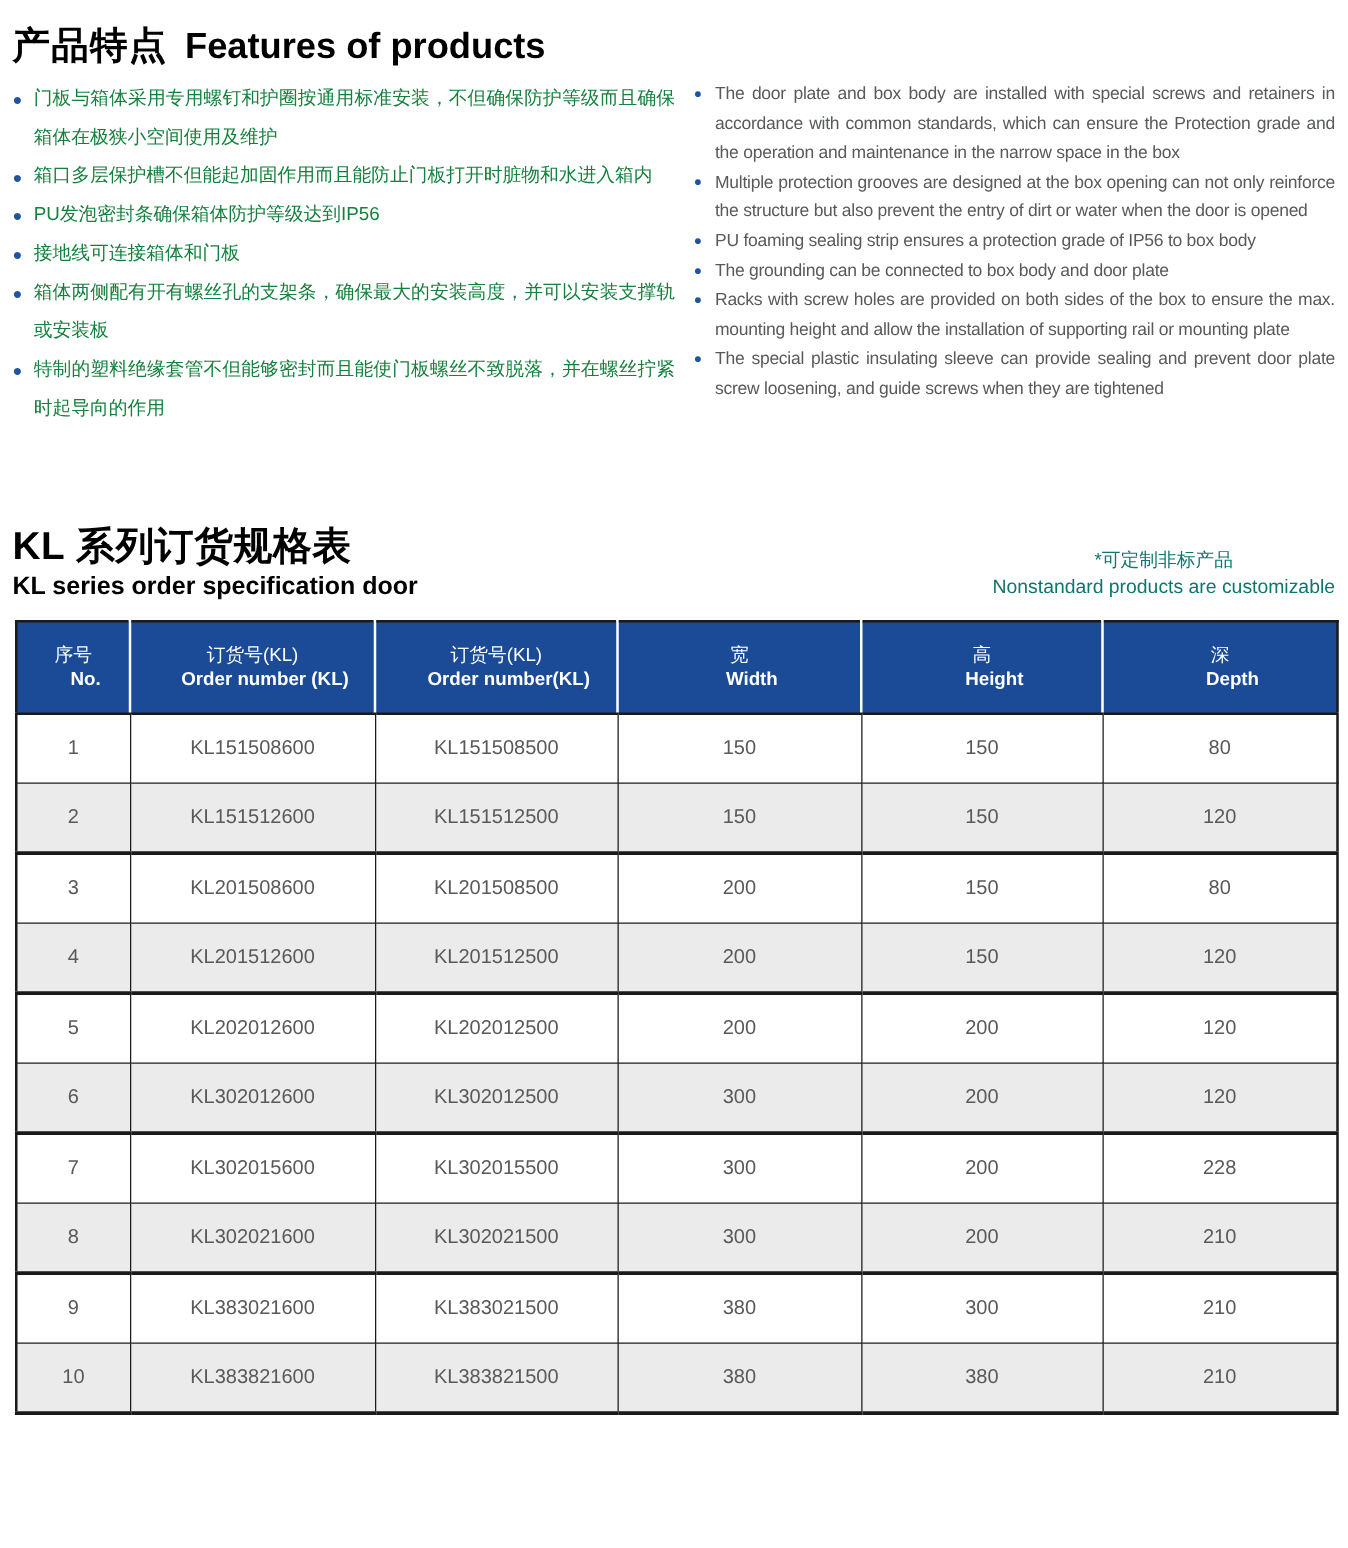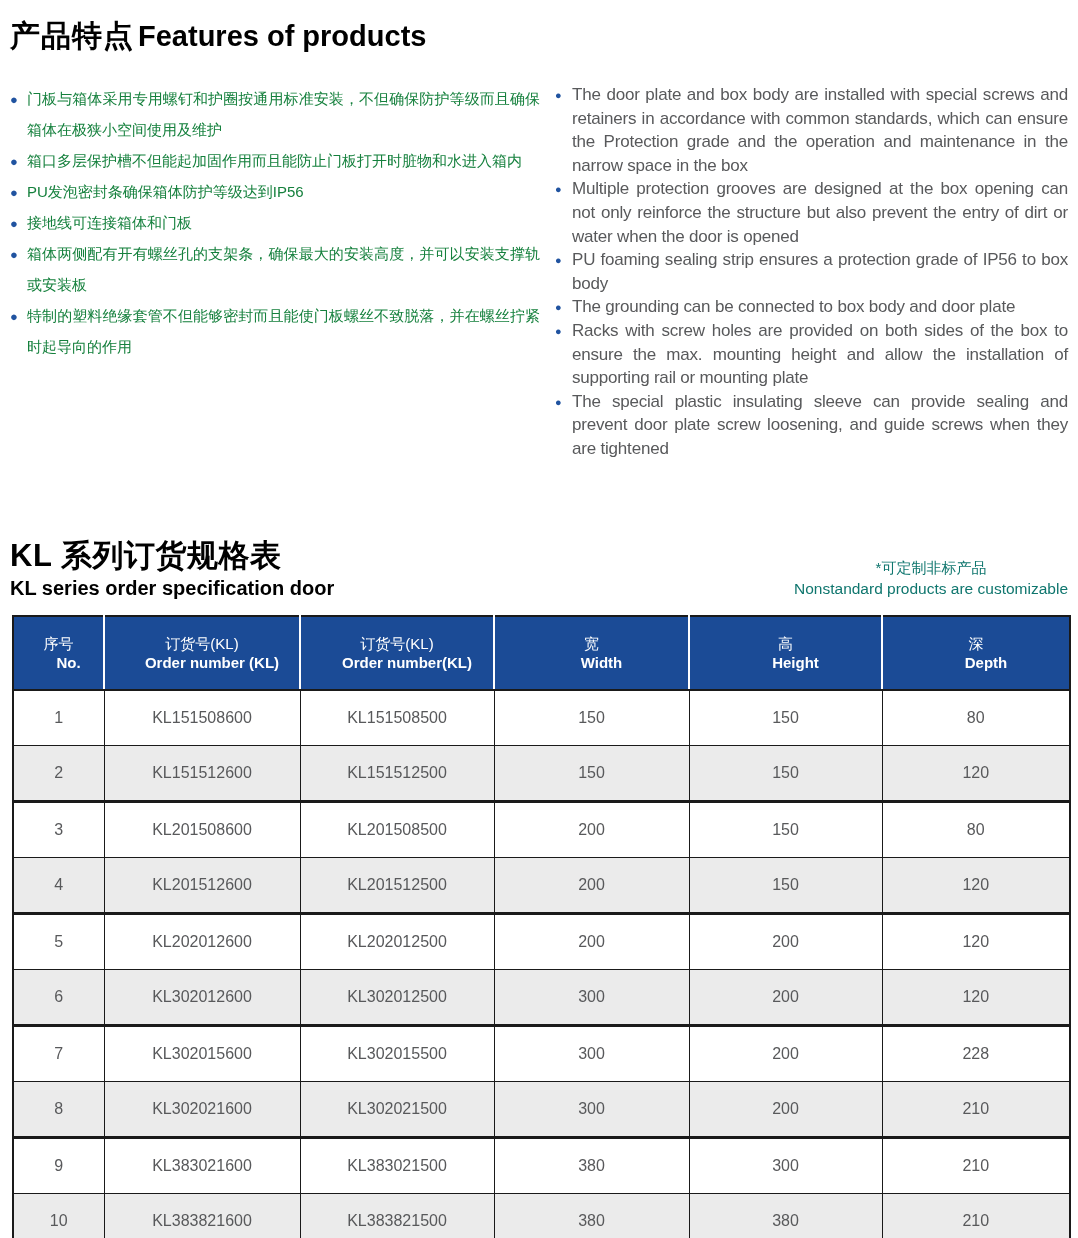--- a/index.html
+++ b/index.html
@@ -4,36 +4,36 @@
 <style>
   html,body{margin:0;padding:0;background:#ffffff;}
   body{
     width:1078px;height:1238px;
     font-family:"Liberation Sans","DejaVu Sans",sans-serif;
     color:#000;overflow:hidden;
   }
   .page{padding:12px 10px 0 10px;}
 
   
-  .main-title{display:flex;align-items:baseline;gap:4px;margin:4px 0 26px 0;}
+  .main-title{display:flex;align-items:baseline;gap:14px;margin:4px 0 6px 0;}
   .main-title .zh{font-size:30px;font-weight:700;letter-spacing:1px;}
   .main-title .en{font-size:29px;font-weight:700;}
 
   .feature-cols{display:flex;gap:15px;margin-top:6px;}
   .col-zh{width:530px;}
   .col-en{width:513px;}
 
   ul.bullets{list-style:none;margin:0;padding:0;}
   ul.bullets li{position:relative;padding-left:17px;text-align:justify;}
   .dot{position:absolute;left:0;top:0;color:#2053a0;}
   .dot::before{content:"●";}
 
   .col-zh li{font-size:15px;line-height:31px;color:#15803d;}
   .col-zh .dot{font-size:13px;top:1px;}
-  .col-en li{font-size:17px;line-height:23.6px;color:#58595b;letter-spacing:-0.2px;}
+  .col-en li{font-size:14px;line-height:23.6px;color:#58595b;letter-spacing:-0.2px;}
   .col-en .dot{font-size:11px;top:1px;}
 
   
   .spec-head{display:flex;justify-content:space-between;align-items:flex-end;margin-top:76px;}
   .spec-titles .zh{font-size:31px;font-weight:700;line-height:38px;letter-spacing:0.5px;}
   .spec-titles .en{font-size:20px;font-weight:700;line-height:26px;}
   .spec-note{text-align:center;color:#0f766e;padding-bottom:2px;}
   .spec-note .zh{font-size:15px;line-height:21px;}
   .spec-note .en{font-size:15.5px;line-height:21px;}
 

